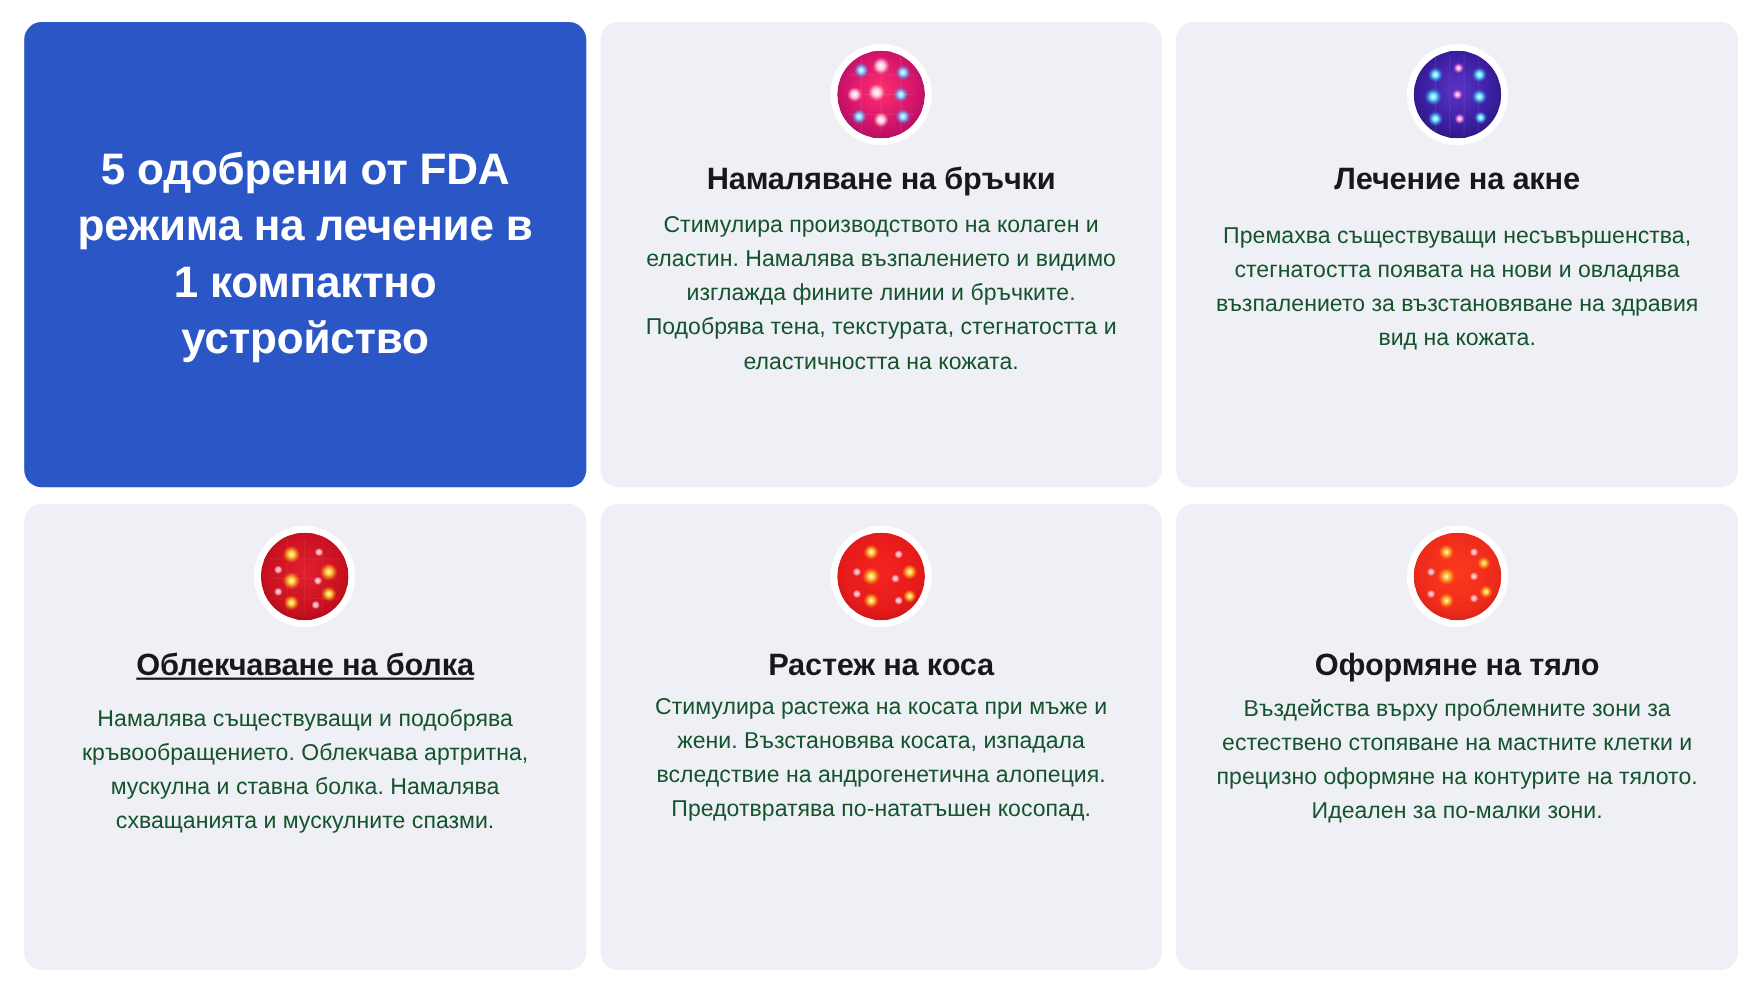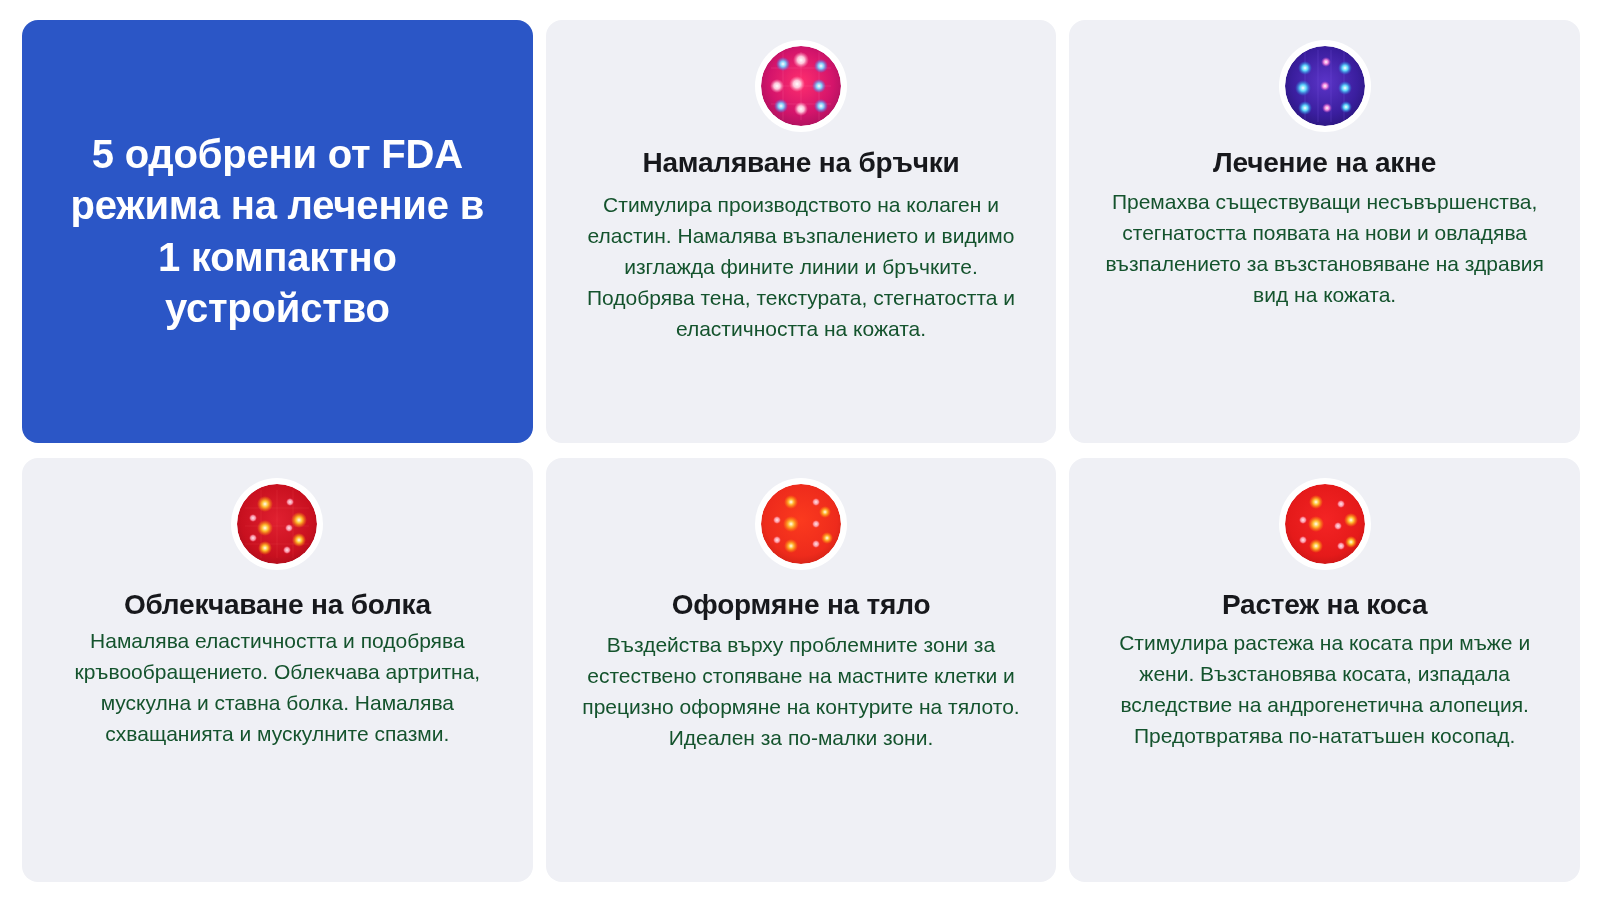--- a/index.html
+++ b/index.html
@@ -94,22 +94,22 @@
     font-size: 21px;
     color: #14532d;
     text-align: center;
     line-height: 1.47;
     margin: 0;
     max-width: 100%;
   }
 
   
   .card--wrinkle .card-title { margin-bottom: 10px; }
-  .card--acne   .card-title { margin-bottom: 7px; }
-  .card--pain   .card-title { margin-bottom: 4px; }
+  .card--acne   .card-title { margin-bottom: 20px; }
+  .card--pain   .card-title { margin-bottom: 17px; text-decoration: underline; }
   .card--hair   .card-title { margin-bottom: 6px; }
   .card--body   .card-title { margin-bottom: 8px; }
 
   .card--pain .icon-wrap,
   .card--hair .icon-wrap,
   .card--body .icon-wrap { margin-bottom: 18px; }
 </style>
 </head>
 <body>
 
@@ -233,21 +233,60 @@
           <circle cx="28" cy="44" r="8" fill="url(#dotY)"></circle>
           <circle cx="52" cy="44" r="4" fill="url(#dotS)"></circle>
           <circle cx="16" cy="54" r="4" fill="url(#dotS)"></circle>
           <circle cx="62" cy="56" r="7" fill="url(#dotY)"></circle>
           <circle cx="28" cy="64" r="7" fill="url(#dotY)"></circle>
           <circle cx="50" cy="66" r="4" fill="url(#dotS)"></circle>
         </svg>
       </span>
     </div>
     <h3 class="card-title">Облекчаване на болка</h3>
-    <p class="card-desc">Намалява еластичността и подобрява кръвообращението. Облекчава артритна, мускулна и ставна болка. Намалява схващанията и мускулните спазми.</p>
+    <p class="card-desc">Намалява съществуващи и подобрява кръвообращението. Облекчава артритна, мускулна и ставна болка. Намалява схващанията и мускулните спазми.</p>
+  </div>
+
+  <div class="card card--feature card--hair">
+    <div class="icon-wrap">
+      <span class="led-panel">
+        <svg viewBox="0 0 80 80" xmlns="http://www.w3.org/2000/svg" aria-hidden="true">
+          <defs>
+            <radialGradient id="g4a" cx="50%" cy="45%" r="75%">
+              <stop offset="0%" stop-color="#F42424"></stop>
+              <stop offset="60%" stop-color="#E51A1A"></stop>
+              <stop offset="100%" stop-color="#A81010"></stop>
+            </radialGradient>
+            <radialGradient id="dotY2" cx="50%" cy="50%" r="50%">
+              <stop offset="0%" stop-color="#FFFFF0"></stop>
+              <stop offset="40%" stop-color="#FFC733" stop-opacity="0.95"></stop>
+              <stop offset="100%" stop-color="#FF9100" stop-opacity="0"></stop>
+            </radialGradient>
+            <radialGradient id="dotS2" cx="50%" cy="50%" r="50%">
+              <stop offset="0%" stop-color="#FFEAF0"></stop>
+              <stop offset="60%" stop-color="#FFB3C4" stop-opacity="0.8"></stop>
+              <stop offset="100%" stop-color="#FF6A8A" stop-opacity="0"></stop>
+            </radialGradient>
+          </defs>
+          <circle cx="40" cy="40" r="40" fill="url(#g4a)"></circle>
+          <circle cx="31" cy="18" r="7" fill="url(#dotY2)"></circle>
+          <circle cx="56" cy="20" r="4" fill="url(#dotS2)"></circle>
+          <circle cx="18" cy="36" r="4" fill="url(#dotS2)"></circle>
+          <circle cx="31" cy="40" r="8" fill="url(#dotY2)"></circle>
+          <circle cx="53" cy="42" r="4" fill="url(#dotS2)"></circle>
+          <circle cx="66" cy="36" r="7" fill="url(#dotY2)"></circle>
+          <circle cx="18" cy="56" r="4" fill="url(#dotS2)"></circle>
+          <circle cx="31" cy="62" r="7" fill="url(#dotY2)"></circle>
+          <circle cx="56" cy="62" r="4" fill="url(#dotS2)"></circle>
+          <circle cx="66" cy="58" r="6" fill="url(#dotY2)"></circle>
+        </svg>
+      </span>
+    </div>
+    <h3 class="card-title">Растеж на коса</h3>
+    <p class="card-desc">Стимулира растежа на косата при мъже и жени. Възстановява косата, изпадала вследствие на андрогенетична алопеция. Предотвратява по-нататъшен косопад.</p>
   </div>
 
   <div class="card card--feature card--body">
     <div class="icon-wrap">
       <span class="led-panel">
         <svg viewBox="0 0 80 80" xmlns="http://www.w3.org/2000/svg" aria-hidden="true">
           <defs>
             <radialGradient id="g5a" cx="50%" cy="45%" r="75%">
               <stop offset="0%" stop-color="#FB3A1E"></stop>
               <stop offset="60%" stop-color="#EE2B1C"></stop>
@@ -275,52 +314,13 @@
           <circle cx="30" cy="62" r="7" fill="url(#dotY3)"></circle>
           <circle cx="55" cy="60" r="4" fill="url(#dotS3)"></circle>
           <circle cx="66" cy="54" r="6" fill="url(#dotY3)"></circle>
         </svg>
       </span>
     </div>
     <h3 class="card-title">Оформяне на тяло</h3>
     <p class="card-desc">Въздейства върху проблемните зони за естествено стопяване на мастните клетки и прецизно оформяне на контурите на тялото. Идеален за по-малки зони.</p>
   </div>
 
-  <div class="card card--feature card--hair">
-    <div class="icon-wrap">
-      <span class="led-panel">
-        <svg viewBox="0 0 80 80" xmlns="http://www.w3.org/2000/svg" aria-hidden="true">
-          <defs>
-            <radialGradient id="g4a" cx="50%" cy="45%" r="75%">
-              <stop offset="0%" stop-color="#F42424"></stop>
-              <stop offset="60%" stop-color="#E51A1A"></stop>
-              <stop offset="100%" stop-color="#A81010"></stop>
-            </radialGradient>
-            <radialGradient id="dotY2" cx="50%" cy="50%" r="50%">
-              <stop offset="0%" stop-color="#FFFFF0"></stop>
-              <stop offset="40%" stop-color="#FFC733" stop-opacity="0.95"></stop>
-              <stop offset="100%" stop-color="#FF9100" stop-opacity="0"></stop>
-            </radialGradient>
-            <radialGradient id="dotS2" cx="50%" cy="50%" r="50%">
-              <stop offset="0%" stop-color="#FFEAF0"></stop>
-              <stop offset="60%" stop-color="#FFB3C4" stop-opacity="0.8"></stop>
-              <stop offset="100%" stop-color="#FF6A8A" stop-opacity="0"></stop>
-            </radialGradient>
-          </defs>
-          <circle cx="40" cy="40" r="40" fill="url(#g4a)"></circle>
-          <circle cx="31" cy="18" r="7" fill="url(#dotY2)"></circle>
-          <circle cx="56" cy="20" r="4" fill="url(#dotS2)"></circle>
-          <circle cx="18" cy="36" r="4" fill="url(#dotS2)"></circle>
-          <circle cx="31" cy="40" r="8" fill="url(#dotY2)"></circle>
-          <circle cx="53" cy="42" r="4" fill="url(#dotS2)"></circle>
-          <circle cx="66" cy="36" r="7" fill="url(#dotY2)"></circle>
-          <circle cx="18" cy="56" r="4" fill="url(#dotS2)"></circle>
-          <circle cx="31" cy="62" r="7" fill="url(#dotY2)"></circle>
-          <circle cx="56" cy="62" r="4" fill="url(#dotS2)"></circle>
-          <circle cx="66" cy="58" r="6" fill="url(#dotY2)"></circle>
-        </svg>
-      </span>
-    </div>
-    <h3 class="card-title">Растеж на коса</h3>
-    <p class="card-desc">Стимулира растежа на косата при мъже и жени. Възстановява косата, изпадала вследствие на андрогенетична алопеция. Предотвратява по-нататъшен косопад.</p>
-  </div>
-
 </div>
 
 </body></html>

